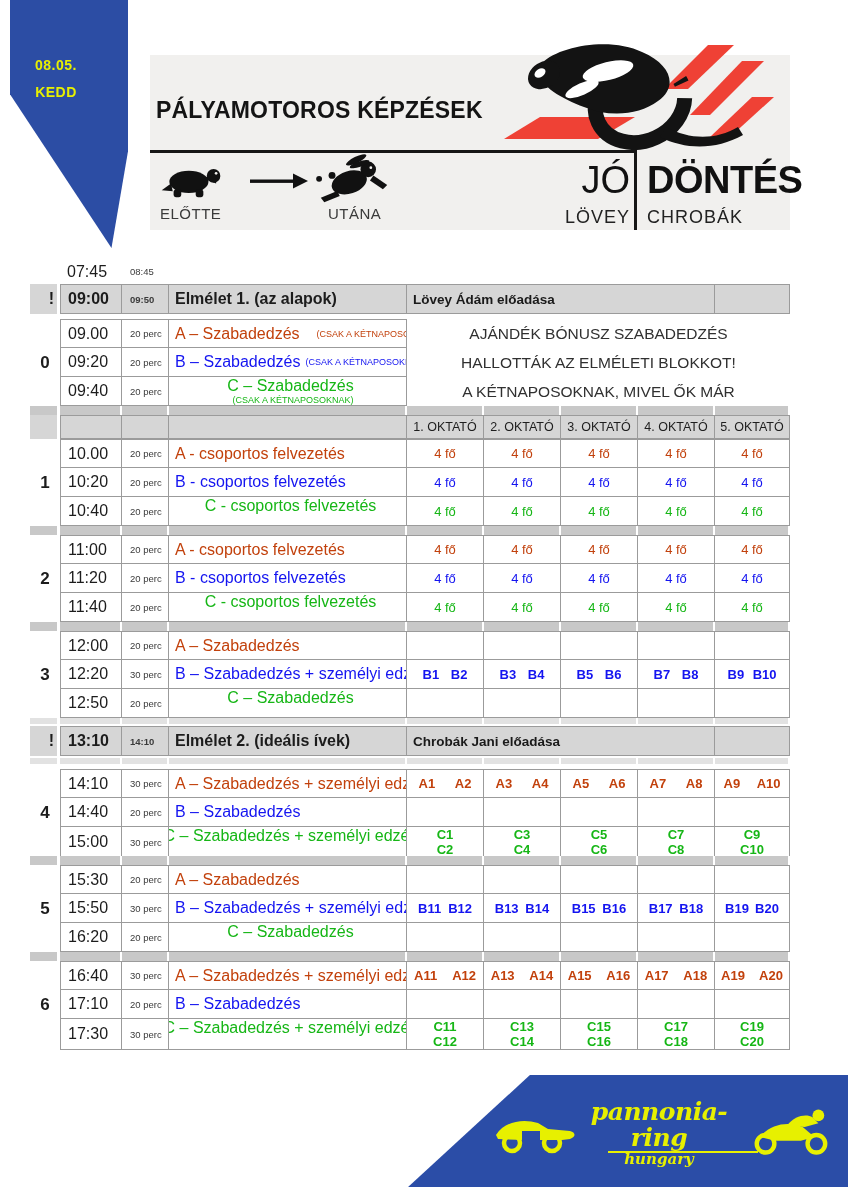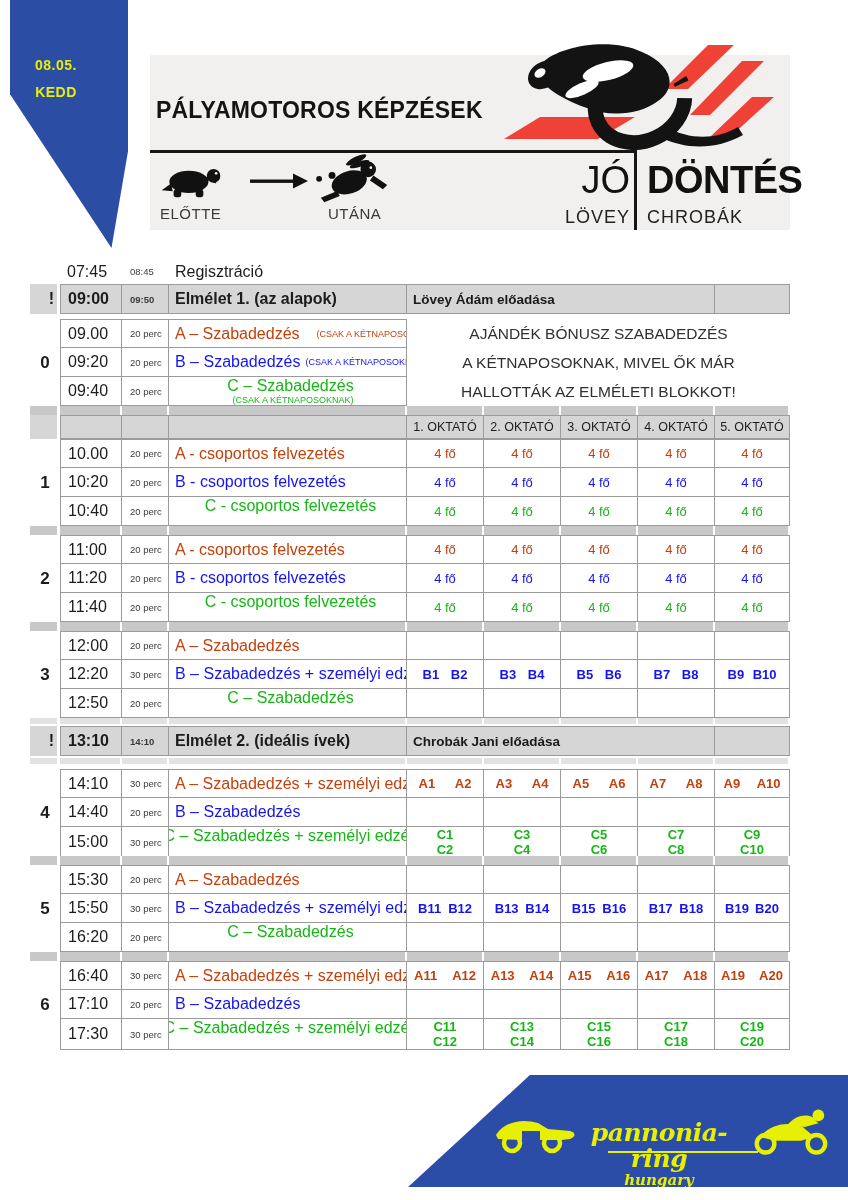--- a/index.html
+++ b/index.html
@@ -63,21 +63,21 @@
   .c-green{color:#16b616;flex-direction:column;}
 
   .bonus{position:absolute;left:377px;top:58px;width:383px;height:87px;display:flex;flex-direction:column;
          font-size:15.5px;color:#303030;text-align:center;}
   .bonus div{flex:1;display:flex;align-items:center;justify-content:center;}
 
   
   .fbanner{position:absolute;left:400px;top:1075px;width:448px;height:112px;background:#2b4da7;
            clip-path:polygon(29% 0,100% 0,100% 100%,1.8% 100%);}
   .plogo{position:absolute;left:88px;top:24px;width:340px;height:64px;}
-  .ptext{position:absolute;left:86px;top:21px;width:170px;text-align:center;color:#e7f000;
+  .ptext{position:absolute;left:86px;top:0;width:170px;text-align:center;color:#e7f000;
          font-family:"DejaVu Serif",serif;font-style:italic;font-weight:bold;}
   .ptext .brand{font-size:25px;line-height:26px;letter-spacing:-.5px;}
   .ptext .country{font-size:15px;line-height:16px;}
   .punder{position:absolute;left:120px;top:52px;width:150px;height:2px;background:#e7f000;}
 </style>
 </head>
 <body>
 
 <div class="page">
 
@@ -146,21 +146,20 @@
     <div class="dontes">DÖNTÉS</div>
     <div class="lovey">LÖVEY</div>
     <div class="chrobak">CHROBÁK</div>
   </div>
 
   <div id="schedule" style="position:absolute;">
       <div class="srow reg">
         <div class="gut"></div>
         <div class="t-time">07:45</div>
         <div class="t-dur">08:45</div>
-        <div class="t-act">Regisztráció</div>
       </div>
       <div class="srow lecture">
         <div class="gut gut-band mark">!</div>
         <div class="t-time bold bc bc-first bc-top band">09:00</div>
         <div class="t-dur bold bc bc-top band">09:50</div>
         <div class="t-act bold bc bc-top band">Elmélet 1. (az alapok)</div>
         <div class="speaker bc bc-top band" style="grid-column: 5 / span 4;">Lövey Ádám előadása</div>
         <div class="bc bc-top band"></div>
       </div>
       <div class="spacer5"></div>
@@ -188,22 +187,22 @@
           <div class="t-time bc bc-first">09:40</div>
           <div class="t-dur bc">20 perc</div>
           <div class="t-act bc c-green">
             <span>C – Szabadedzés</span>
             <span class="note">(CSAK A KÉTNAPOSOKNAK)</span>
           </div>
         </div>
       </div>
       <div class="bonus">
         <div>AJÁNDÉK BÓNUSZ SZABADEDZÉS</div>
+        <div>HALLOTTÁK AZ ELMÉLETI BLOKKOT!</div>
         <div>A KÉTNAPOSOKNAK, MIVEL ŐK MÁR</div>
-        <div>HALLOTTÁK AZ ELMÉLETI BLOKKOT!</div>
       </div>
       <div class="srow sep">
         <div class="seg seg-g"></div>
         <div class="seg"></div>
         <div class="seg"></div>
         <div class="seg"></div>
         <div class="seg"></div>
         <div class="seg"></div>
         <div class="seg"></div>
         <div class="seg"></div>

